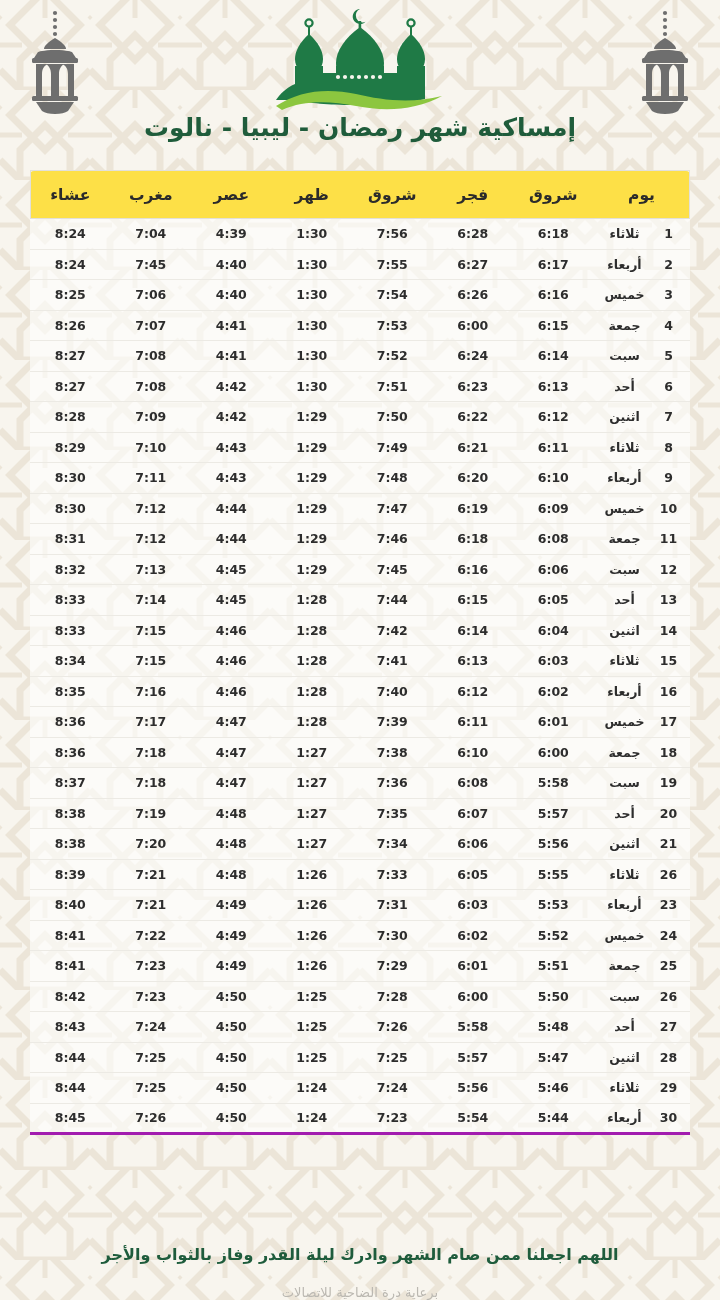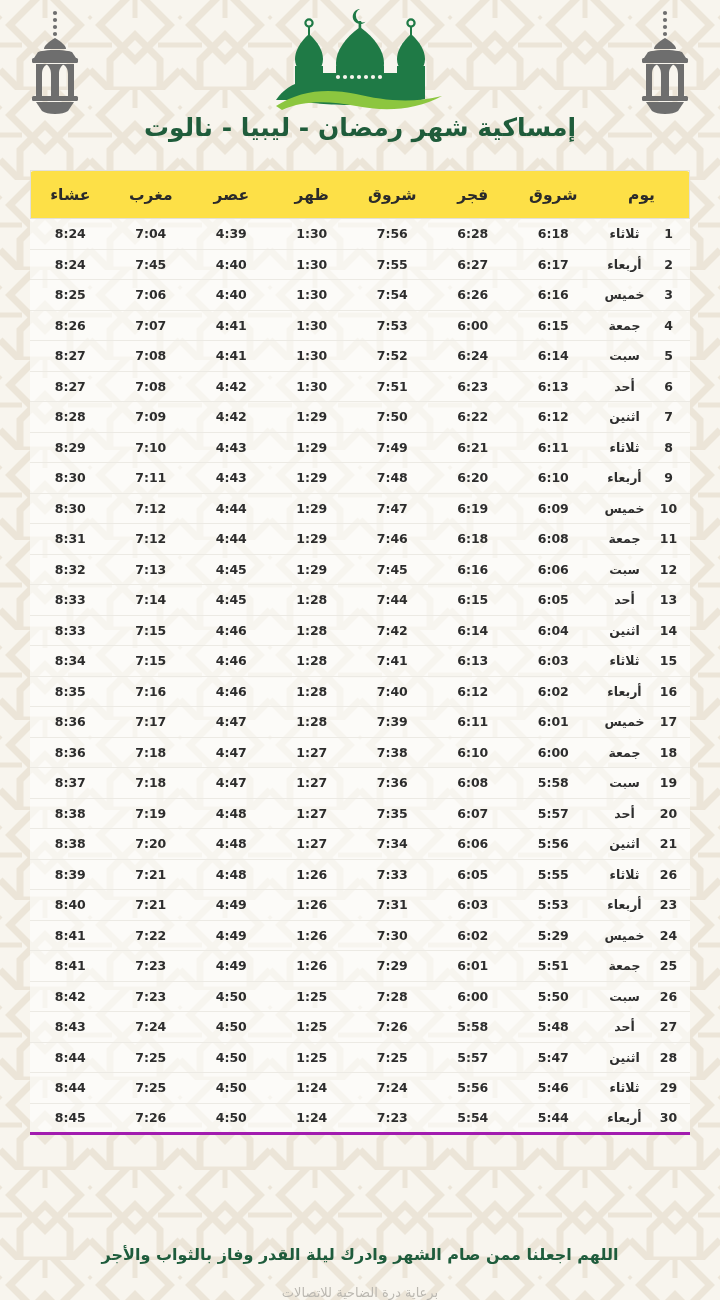--- a/index.html
+++ b/index.html
@@ -532,21 +532,21 @@
             <td>6:03</td>
             <td>7:31</td>
             <td>1:26</td>
             <td>4:49</td>
             <td>7:21</td>
             <td>8:40</td>
           </tr>
           <tr>
             <td class="col-num">24</td>
             <td class="col-dayname">خميس</td>
-            <td>5:29</td>
+            <td>5:52</td>
             <td>6:02</td>
             <td>7:30</td>
             <td>1:26</td>
             <td>4:49</td>
             <td>7:22</td>
             <td>8:41</td>
           </tr>
           <tr>
             <td class="col-num">25</td>
             <td class="col-dayname">جمعة</td>

